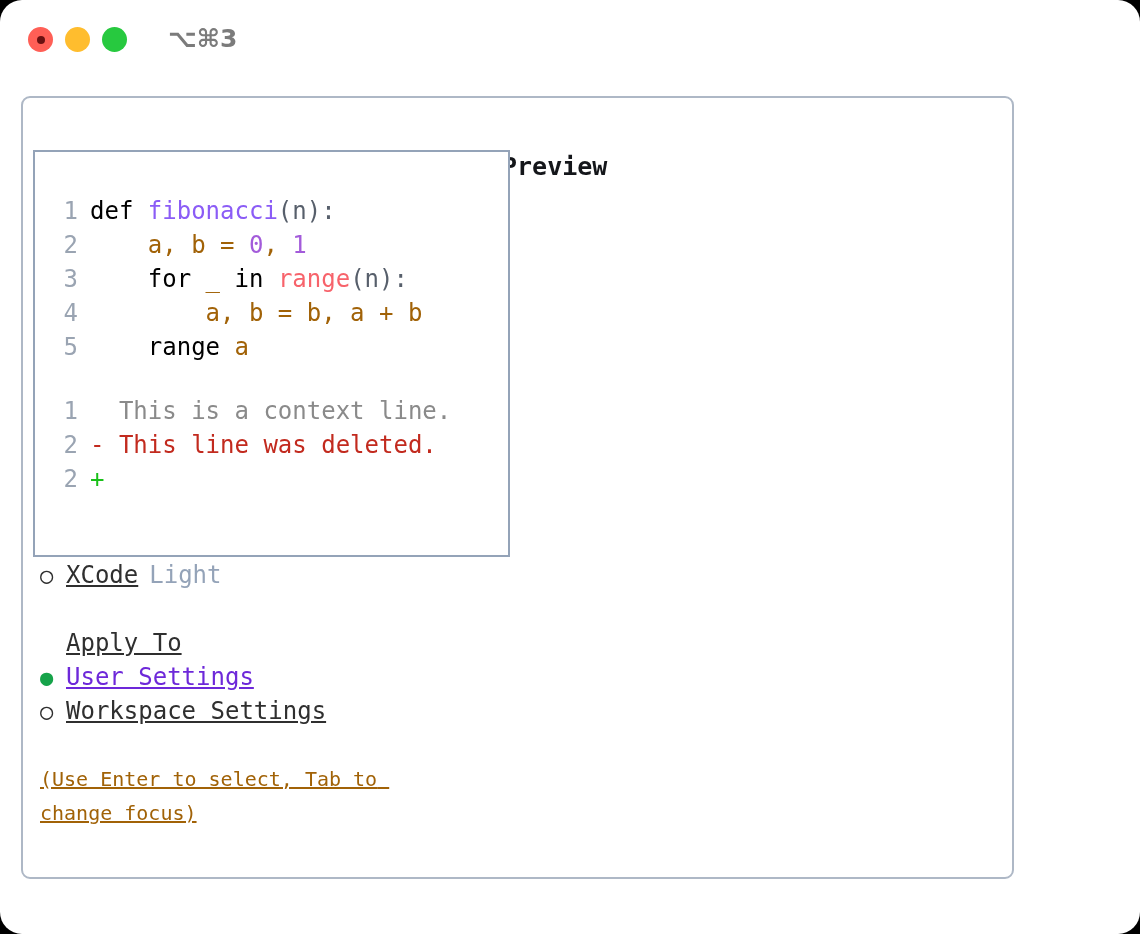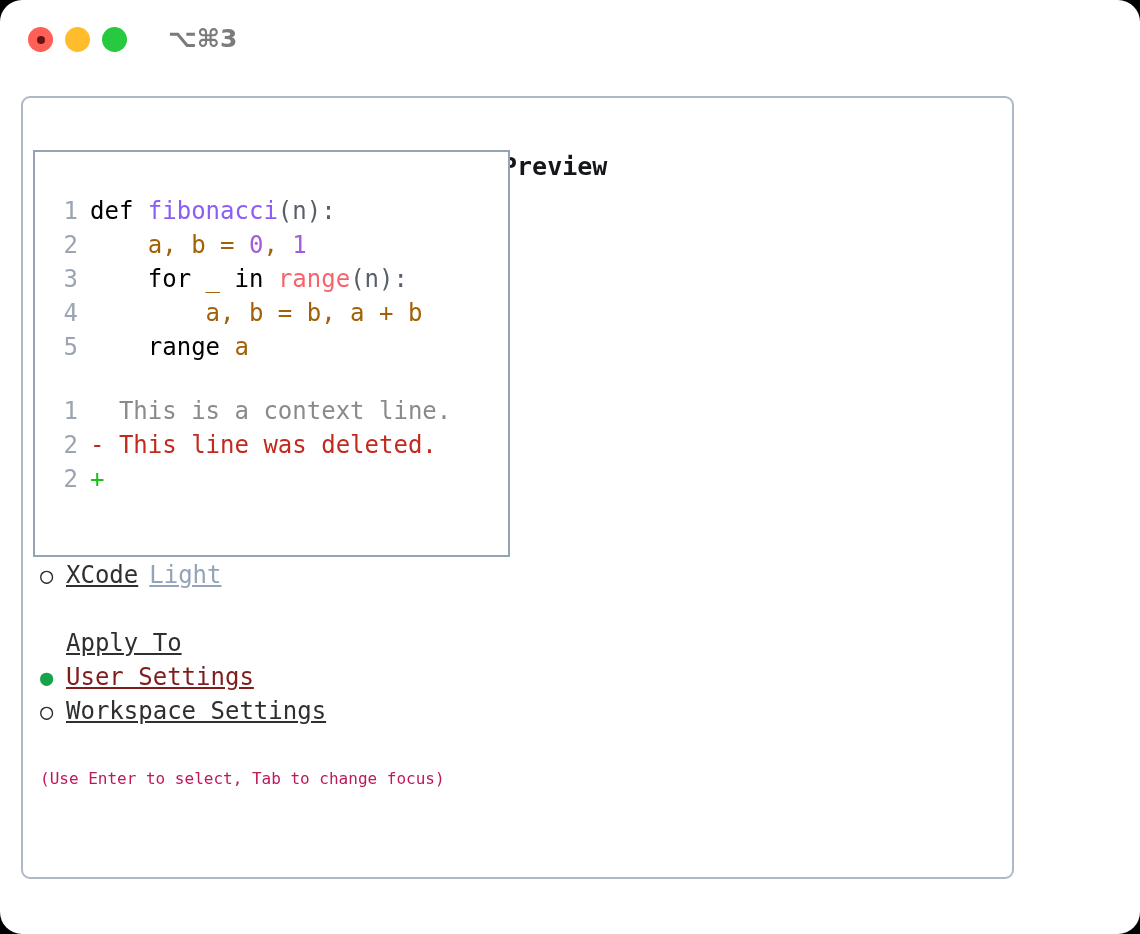--- a/index.html
+++ b/index.html
@@ -130,46 +130,46 @@
     font-weight: bold;
     color: #14161A;
     font-size: 25px;
   }
 
   .row-label { color: #2F2F2F; text-decoration: underline; }
 
   .row-suffix {
     color: #94A3B8;
     margin-left: 11px;
-    text-decoration: underline;
   }
 
   .row-selected .marker { color: #16A34A; }
-  .row-selected .row-label { color: #7f1d1d; }
+  .row-selected .row-label { color: #6d28d9; }
 
   .marker-filled { color: #16A34A; }
 
   
   .apply-column {
     position: absolute;
     left: 17px;
     top: 528px;
     width: 440px;
   }
 
   
   .hint {
     position: absolute;
     left: 17px;
     top: 664px;
     width: 420px;
-    font-size: 16px;
-    line-height: 34px;
-    color: #be185d;
+    font-size: 20px;
+    line-height: 34px;
+    color: #a16207;
     white-space: pre-wrap;
+    text-decoration: underline;
   }
 
   
   .preview-column {
     position: absolute;
     left: 479px;
     top: 52px;
     width: 495px;
   }
 

